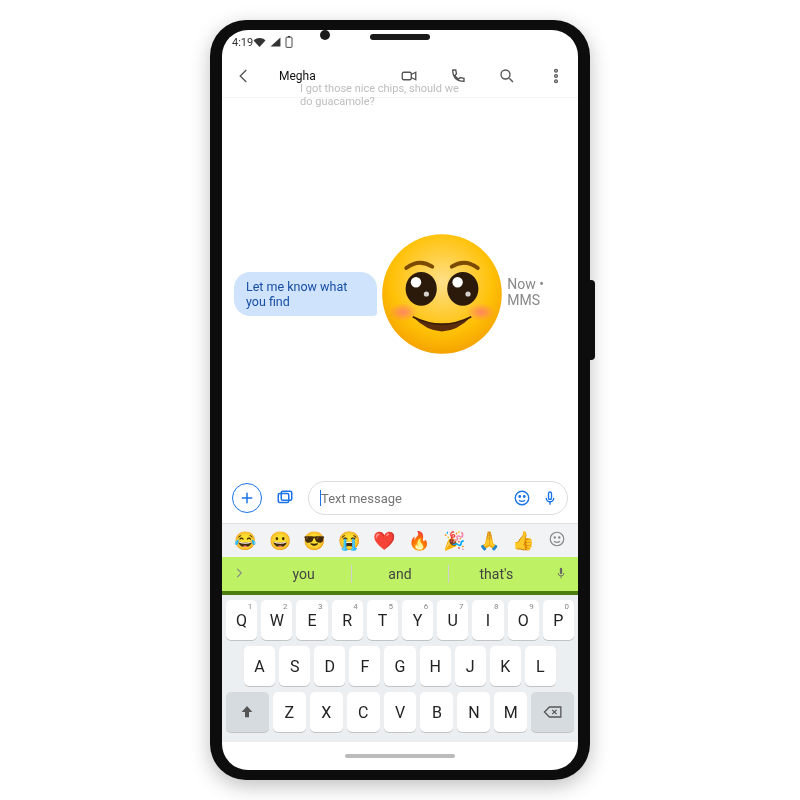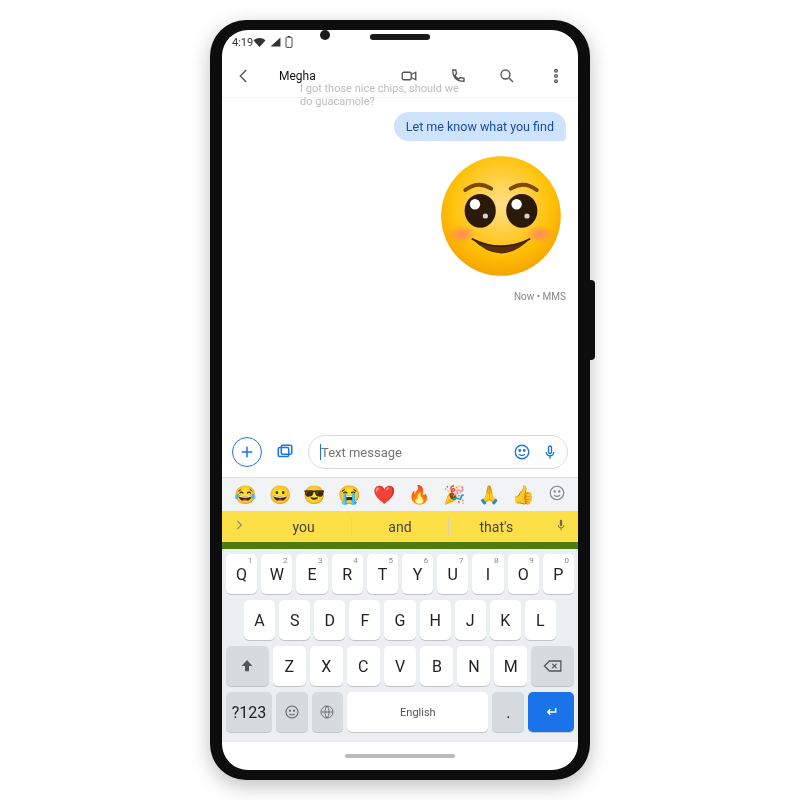--- a/index.html
+++ b/index.html
@@ -14,44 +14,44 @@
   .statusbar { height:24px; font-size:11px; color:#333; display:flex; align-items:center; justify-content:flex-start; padding:0 10px; }
   .statusbar .right { display:flex; align-items:center; gap:4px; }
 
   
   .app-header { height:44px; display:flex; align-items:center; padding:0 6px; gap:17px; border-bottom:1px solid rgba(0,0,0,0.04); }
   .app-header .name { font-size:12px; color:#111; font-weight:400; flex:1; margin-left:2px; }
   .icon-btn { width:32px; height:32px; display:flex; align-items:center; justify-content:center; border-radius:50%; color:#555; }
   .icon-btn svg { width:18px; height:18px; fill:none; stroke:#555; stroke-width:1.8; }
 
   
-  .conversation { flex:1; padding:8px 12px 0 12px; display:flex; flex-direction:column; align-items:flex-end; overflow:hidden; }
+  .conversation { flex:1; padding:8px 12px 0 12px; display:flex; flex-direction:row; align-items:center; overflow:hidden; }
   .faded-msg { color:#bdbdbd; font-size:11px; position:absolute; top:28px; left:78px; line-height:1.2; max-width:190px; }
   .bubble { background:#cfe3fc; color:#174ea6; font-size:12.5px; padding:7px 12px; border-radius:16px 16px 4px 16px; max-width:210px; margin-top:6px; }
   .big-emoji { margin-top:10px; }
-  .meta { font-size:10px; color:#888; margin-top:6px; margin-bottom:4px; }
+  .meta { font-size:14px; color:#888; margin-top:6px; margin-bottom:4px; }
 
   
   .compose { display:flex; align-items:center; gap:8px; padding:6px 10px 8px 10px; }
   .round-icon { width:30px; height:30px; border-radius:50%; display:flex; align-items:center; justify-content:center; color:#1a73e8; }
   .round-icon.border { border:1.5px solid #1a73e8; }
   .round-icon svg { width:18px; height:18px; stroke:#1a73e8; fill:none; stroke-width:2; }
   .compose-input { flex:1; height:34px; border:1px solid #dadce0; border-radius:18px; display:flex; align-items:center; padding:0 6px 0 12px; gap:6px; }
   .compose-input input { flex:1; border:none; outline:none; font-size:13px; color:#666; background:transparent; }
   .compose-input .iicon { width:22px; height:22px; display:flex; align-items:center; justify-content:center; }
   .compose-input .iicon svg { width:18px; height:18px; stroke:#1a73e8; fill:none; stroke-width:1.8; }
   .caret { position:absolute; width:1px; height:16px; background:#1a73e8; }
 
   
   .emoji-row { height:34px; background:#f1f3f4; display:flex; align-items:center; justify-content:space-around; padding:0 6px; font-size:18px; border-top:1px solid #e0e0e0; }
   .emoji-row span { filter:none; }
   .emoji-row .more { color:#888; font-size:14px; }
 
   
-  .suggest { height:38px; background:#fde047; display:flex; align-items:center; border-bottom:7px solid #4d7c0f; }
+  .suggest { height:38px; background:#bef264; display:flex; align-items:center; border-bottom:4px solid #4d7c0f; }
   .suggest .chev { width:34px; text-align:center; color:#888; }
   .suggest .word { flex:1; text-align:center; font-size:14px; color:#444; }
   .suggest .sep { width:1px; height:18px; background:#d0d0d0; }
   .suggest .mic { width:34px; text-align:center; color:#666; }
 
   
   .kbd { background:#eceff1; padding:5px 4px 4px 4px; }
   .krow { display:flex; gap:4px; margin-bottom:6px; justify-content:center; }
   .key { background:#fff; border-radius:5px; height:40px; flex:1; display:flex; align-items:center; justify-content:center; font-size:16px; color:#222; position:relative; box-shadow:0 1px 0 rgba(0,0,0,0.18); }
   .key .num { position:absolute; top:2px; right:5px; font-size:8px; color:#888; }
@@ -271,43 +271,19 @@
           <div class="key">B</div>
           <div class="key">N</div>
           <div class="key">M</div>
           <div class="key func bksp">
             <svg width="20" height="16" viewBox="0 0 28 20" fill="none" stroke="#555" stroke-width="1.8">
               <path d="M9 3 L25 3 L25 17 L9 17 L2 10 Z"></path>
               <path d="M13 7 L19 13 M19 7 L13 13"></path>
             </svg>
           </div>
         </div>
-      <div class="krow">
-        <div class="key func" style="flex:1.3">?123</div>
-        <div class="key func" style="flex:0.9">
-          <svg width="16" height="16" viewBox="0 0 24 24" fill="none" stroke="#666" stroke-width="1.6">
-              <circle cx="12" cy="12" r="9"></circle>
-              <circle cx="9" cy="10" r="0.8" fill="#666"></circle>
-              <circle cx="15" cy="10" r="0.8" fill="#666"></circle>
-              <path d="M8 15 Q12 18 16 15"></path>
-            </svg>
-        </div>
-        <div class="key func" style="flex:0.9">
-          <svg width="16" height="16" viewBox="0 0 24 24" fill="none" stroke="#666" stroke-width="1.4">
-              <circle cx="12" cy="12" r="9"></circle>
-              <path d="M3 12 H21 M12 3 C8 7 8 17 12 21 M12 3 C16 7 16 17 12 21"></path>
-            </svg>
-        </div>
-        <div class="key space">English</div>
-        <div class="key func" style="flex:0.9">.</div>
-        <div class="key enter">
-          <svg width="20" height="16" viewBox="0 0 24 24" fill="none" stroke="#fff" stroke-width="2.2">
-              <path d="M19 6 L19 12 L7 12 M11 8 L7 12 L11 16"></path>
-            </svg>
-        </div>
-      </div>
     </div>
     <div class="navbar">
       <div class="navpill"></div>
     </div>
 
   </div>
 </div>
 
 </body></html>

